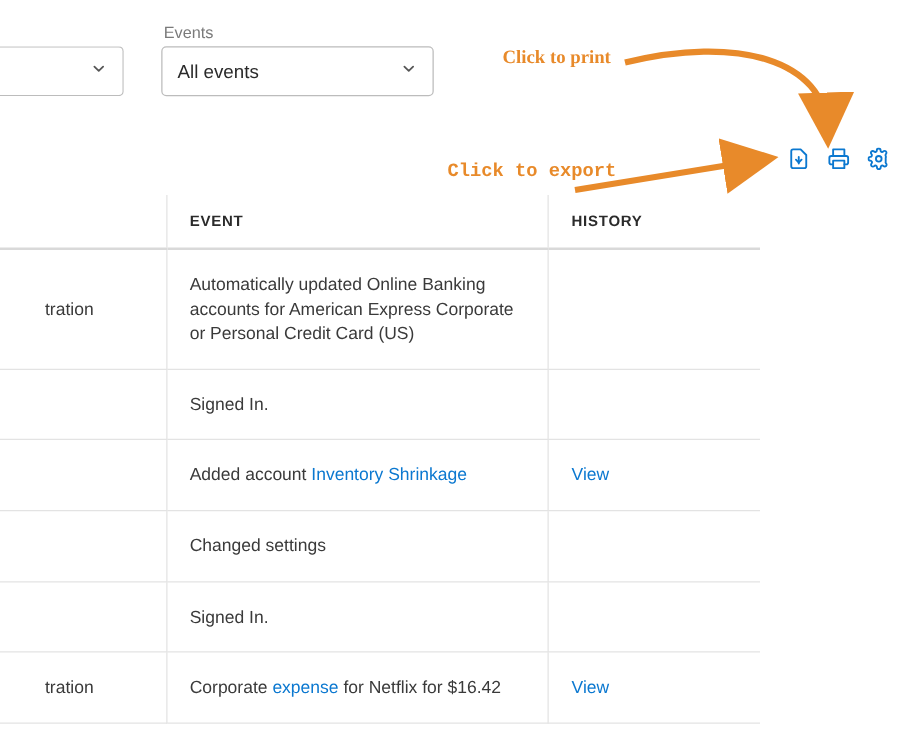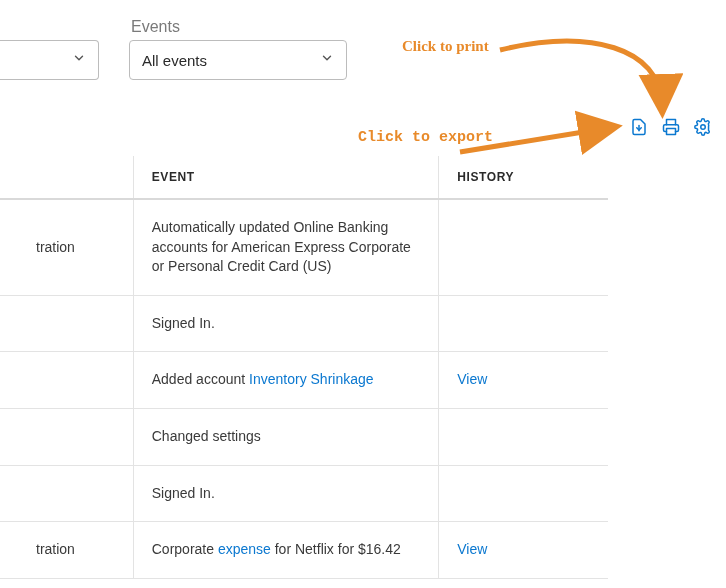--- a/index.html
+++ b/index.html
@@ -14,21 +14,21 @@
     color: #333;
   }
   .filters {
     display: flex;
     gap: 20px;
     align-items: flex-end;
     padding: 18px 0 0 0;
   }
   .filter-col { display: flex; flex-direction: column; }
   .filter-label {
-    font-size: 16px;
+    font-size: 13px;
     color: #7a7a7a;
     margin: 0 0 4px 0;
     padding-left: 2px;
   }
   .select {
     height: 40px;
     border: 1px solid #bcbcbc;
     border-radius: 4px;
     display: flex;
     align-items: center;

